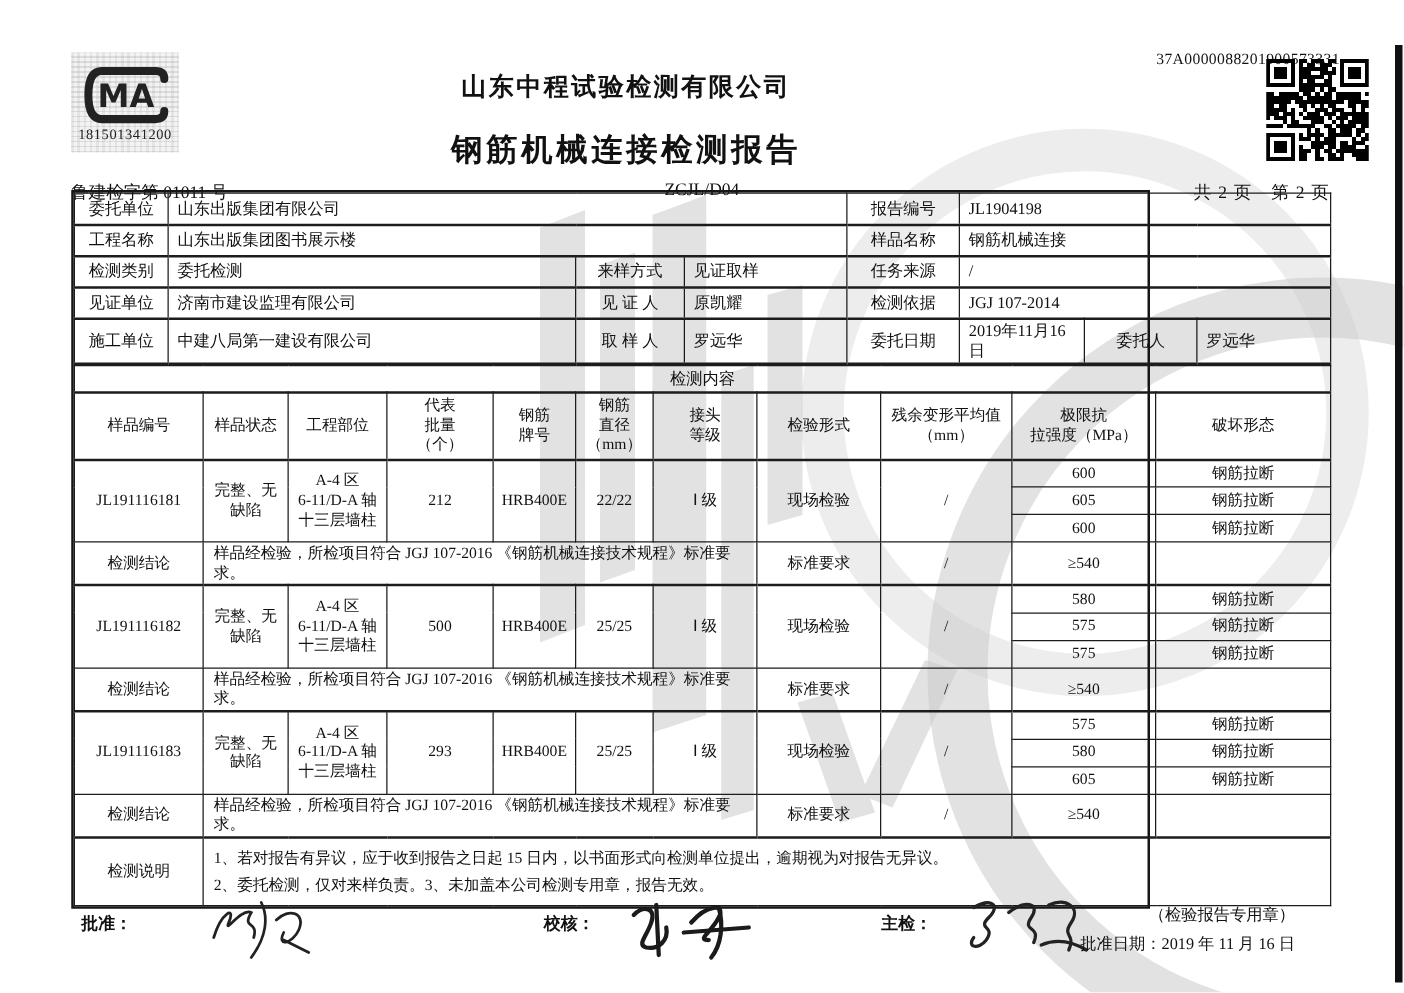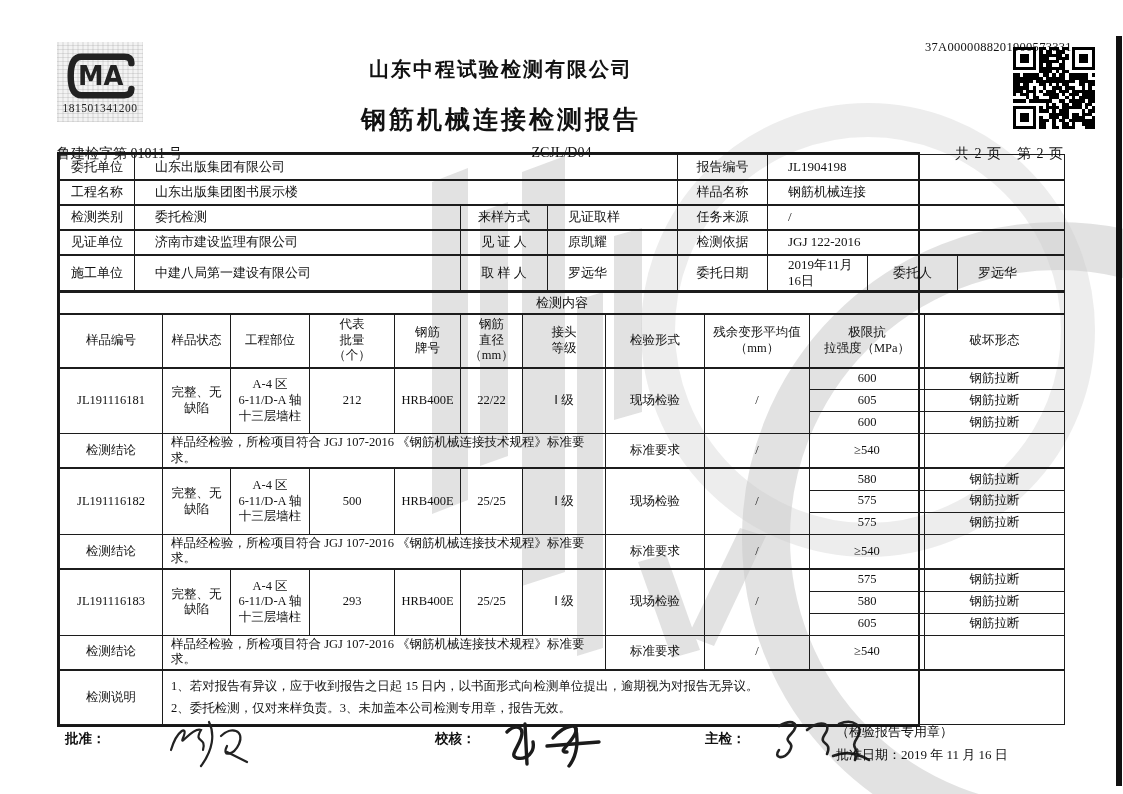--- a/index.html
+++ b/index.html
@@ -34,36 +34,36 @@
 
   
   .watermark { position:absolute; left:0; top:0; width:1123px; height:794px; pointer-events:none; }
 
   
   .doc-frame { position:absolute; left:57px; top:152px; width:863px; border:2px solid #161616; }
   table { border-collapse:collapse; table-layout:fixed; width:100%; background:transparent; }
   td, th { border:1px solid #1c1c1c; font-weight:normal; text-align:center; vertical-align:middle;
     padding:1px 4px; font-size:12.5px; line-height:1.25; overflow:hidden; }
   .t-info td { height:25px; border-bottom-width:2px; font-size:13px; }
-  .t-info td.v { text-align:left; padding-left:20px;margin-top:46px; }
+  .t-info td.v { text-align:left; padding-left:7px;margin-top:46px; }
   .pre { white-space:pre-line; }
   .t-main td, .t-main th { font-size:12.5px; }
   .row-section td { height:21px; border-bottom-width:2px; font-size:13px; }
   .row-head th { height:54px; border-bottom-width:2px; }
   .row-sub td { height:22px; }
   .row-concl td { height:23px; border-top-width:1px; border-bottom-width:2px; }
   .row-notes td { height:55px; }
   td.left { text-align:left; padding-left:8px;border-radius:15px; }
   .notes-text { text-align:left; padding-left:8px; line-height:1.75; font-size:12.5px; }
 
   
   .footer { position:absolute; left:57px; top:712px; width:989px; height:70px; font-size:13.5px; }
   .f-label { position:absolute; top:18px; font-weight:bold; }
   .sig { position:absolute; width:120px; height:58px; }
-  .f-right { position:absolute; right:10px; top:8px; width:200px; text-align:left; line-height:1.8; font-size:13px;font-family:Liberation Serif, serif; }
+  .f-right { position:absolute; right:10px; top:8px; width:200px; text-align:right; line-height:1.8; font-size:13px;font-family:Liberation Serif, serif; }
 
   .scan-edge { position:absolute; left:1116px; top:36px; width:6px; height:750px; background:#101010; }
 </style>
 </head>
 <body>
 
 <div class="page">
 
   <svg class="watermark" viewBox="0 0 1123 794">
     <g fill="#cbcbcb" opacity="0.55">
@@ -541,21 +541,21 @@
         <td class="v">见证取样</td>
         <td>任务来源</td>
         <td class="v" colspan="3">/</td>
       </tr>
       <tr>
         <td>见证单位</td>
         <td class="v">济南市建设监理有限公司</td>
         <td>见 证 人</td>
         <td class="v">原凯耀</td>
         <td>检测依据</td>
-        <td class="v" colspan="3">JGJ 122-2016</td>
+        <td class="v" colspan="3">JGJ 107-2014</td>
       </tr>
       <tr>
         <td>施工单位</td>
         <td class="v">中建八局第一建设有限公司</td>
         <td>取 样 人</td>
         <td class="v">罗远华</td>
         <td>委托日期</td>
         <td class="v">2019年11月16日</td>
         <td>委托人</td>
         <td class="v">罗远华</td>

